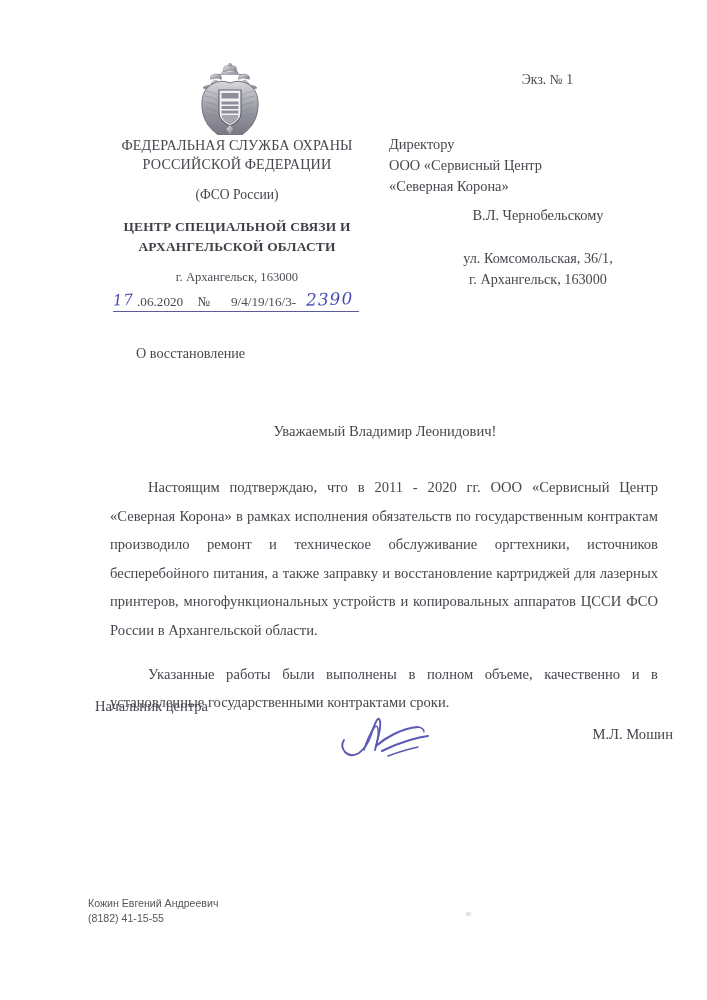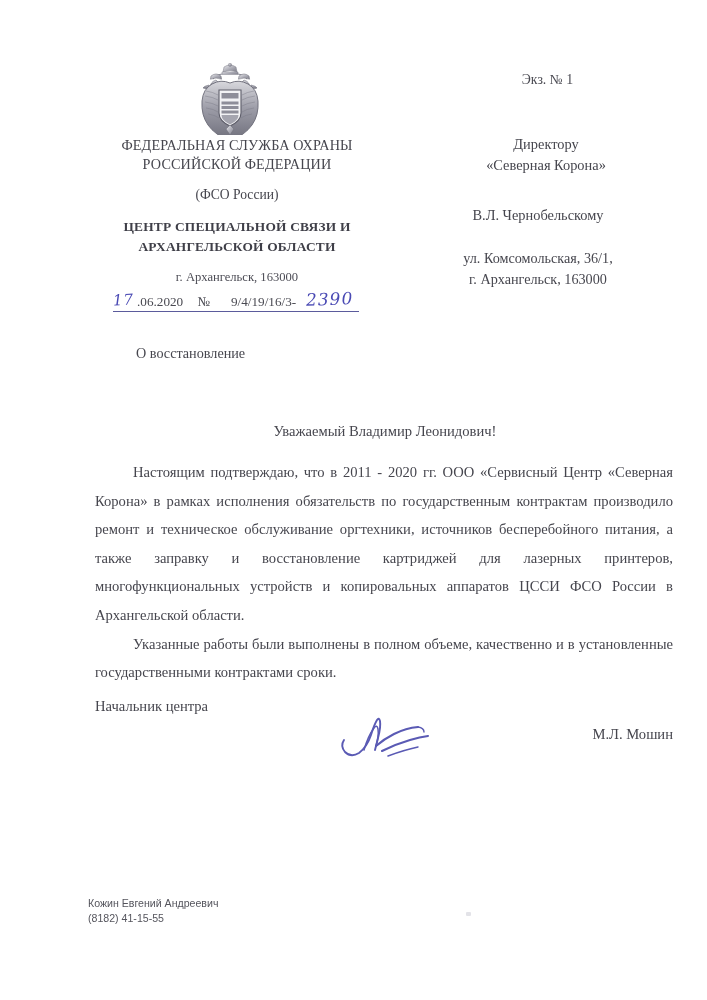--- a/index.html
+++ b/index.html
@@ -117,24 +117,23 @@
     position: absolute;
     left: 420px;
     top: 72px;
     width: 255px;
     text-align: center;
     font-size: 13.8px;
     color: #4a4a52;
   }
   .addressee {
     position: absolute;
-    left: 406px;
+    left: 389px;
     top: 134px;
     width: 280px;
-    text-align: center;
     font-size: 14.4px;
     line-height: 21px;
     color: #46464e;
   }
   .addr-name {
     position: absolute;
     left: 398px;
     top: 207px;
     width: 280px;
     text-align: center;
@@ -178,21 +177,21 @@
     left: 95px;
     top: 458px;
     width: 578px;
     font-size: 14.6px;
     line-height: 28.6px;
     text-align: justify;
     text-justify: inter-word;
     color: #46464e;
   }
   .body-text p {
-    margin: 0;
+    margin: 15px;
     text-indent: 38px;
   }
   .body-text p + p {
     margin-top: 0px;
   }
   .body-text p:last-child {
     text-align: justify;
   }
 
   
@@ -329,20 +328,21 @@
       <span>№</span>
       <span style="display:inline-block;width:14px"></span>
       <span>9/4/19/16/3-</span>
     </span>
     <span class="hw hw-num">2390</span>
     <span class="reg-underline"></span>
   </div>
 
   <div class="addressee">
     <div>Директору</div>
+    <div>ООО  «Сервисный Центр</div>
     <div>«Северная Корона»</div>
   </div>
   <div class="addr-name">В.Л. Чернобельскому</div>
   <div class="addr-street">
     <div>ул. Комсомольская, 36/1,</div>
     <div>г. Архангельск, 163000</div>
   </div>
 
   <div class="subject">О восстановление</div>
 

